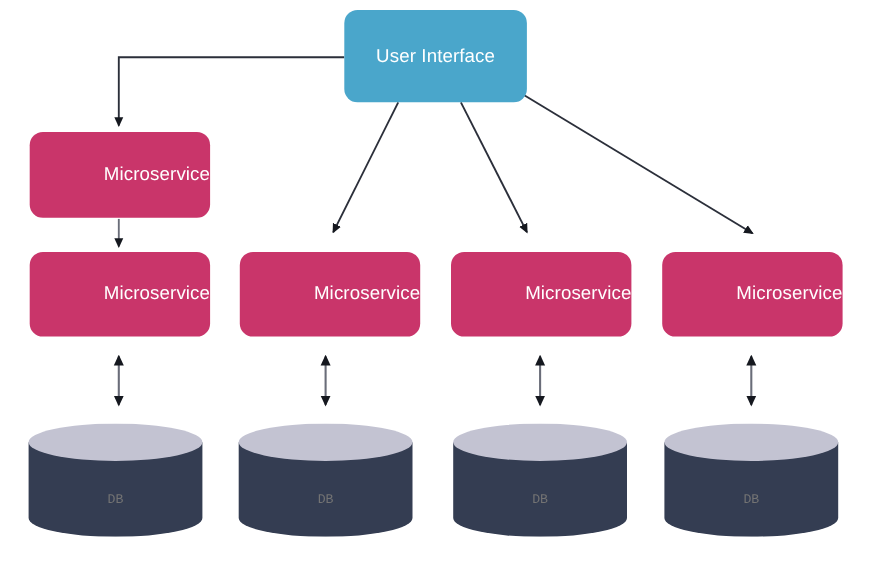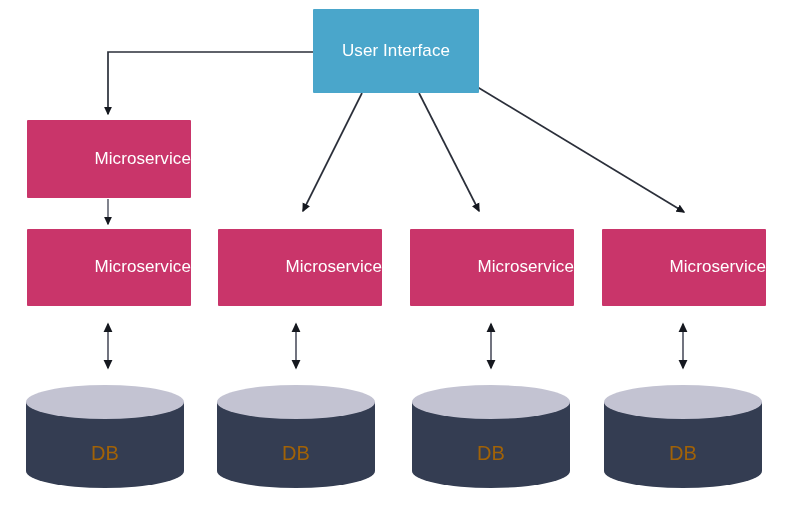--- a/index.html
+++ b/index.html
@@ -27,21 +27,21 @@
   }
   .node {
     position: absolute;
     box-sizing: border-box;
     display: flex;
     align-items: center;
     justify-content: center;
     text-align: center;
   }
   .node-box {
-    border-radius: 1px;
+    border-radius: 12px;
     color: #ffffff;
     font-size: 17px;
     letter-spacing: 0.1px;
     line-height: 1.2;
   }
   .node-ui {
     background: #4aa6cb;
   }
   .node-ms {
     background: #c9356a;
@@ -53,23 +53,24 @@
   .db-shape {
     position: absolute;
     left: 0;
     top: 0;
     width: 100%;
     height: 100%;
   }
   .db-label {
     position: relative;
     z-index: 2;
-    color: #a16207;
-    font-size: 20px;
+    color: #737373;
+    font-size: 12px;
     transform: translateY(17px);
+    font-family: Liberation Mono, monospace;
   }
 </style>
 </head>
 <body>
 
 <div id="diagram-canvas">
 
   <svg id="edge-layer" viewBox="0 0 790 518" width="790" height="518" xmlns="http://www.w3.org/2000/svg">
     <defs>
       <marker id="arrow-end" viewBox="0 0 10 10" refX="8.4" refY="5" markerWidth="5.2" markerHeight="5.2" orient="auto-start-reverse">

